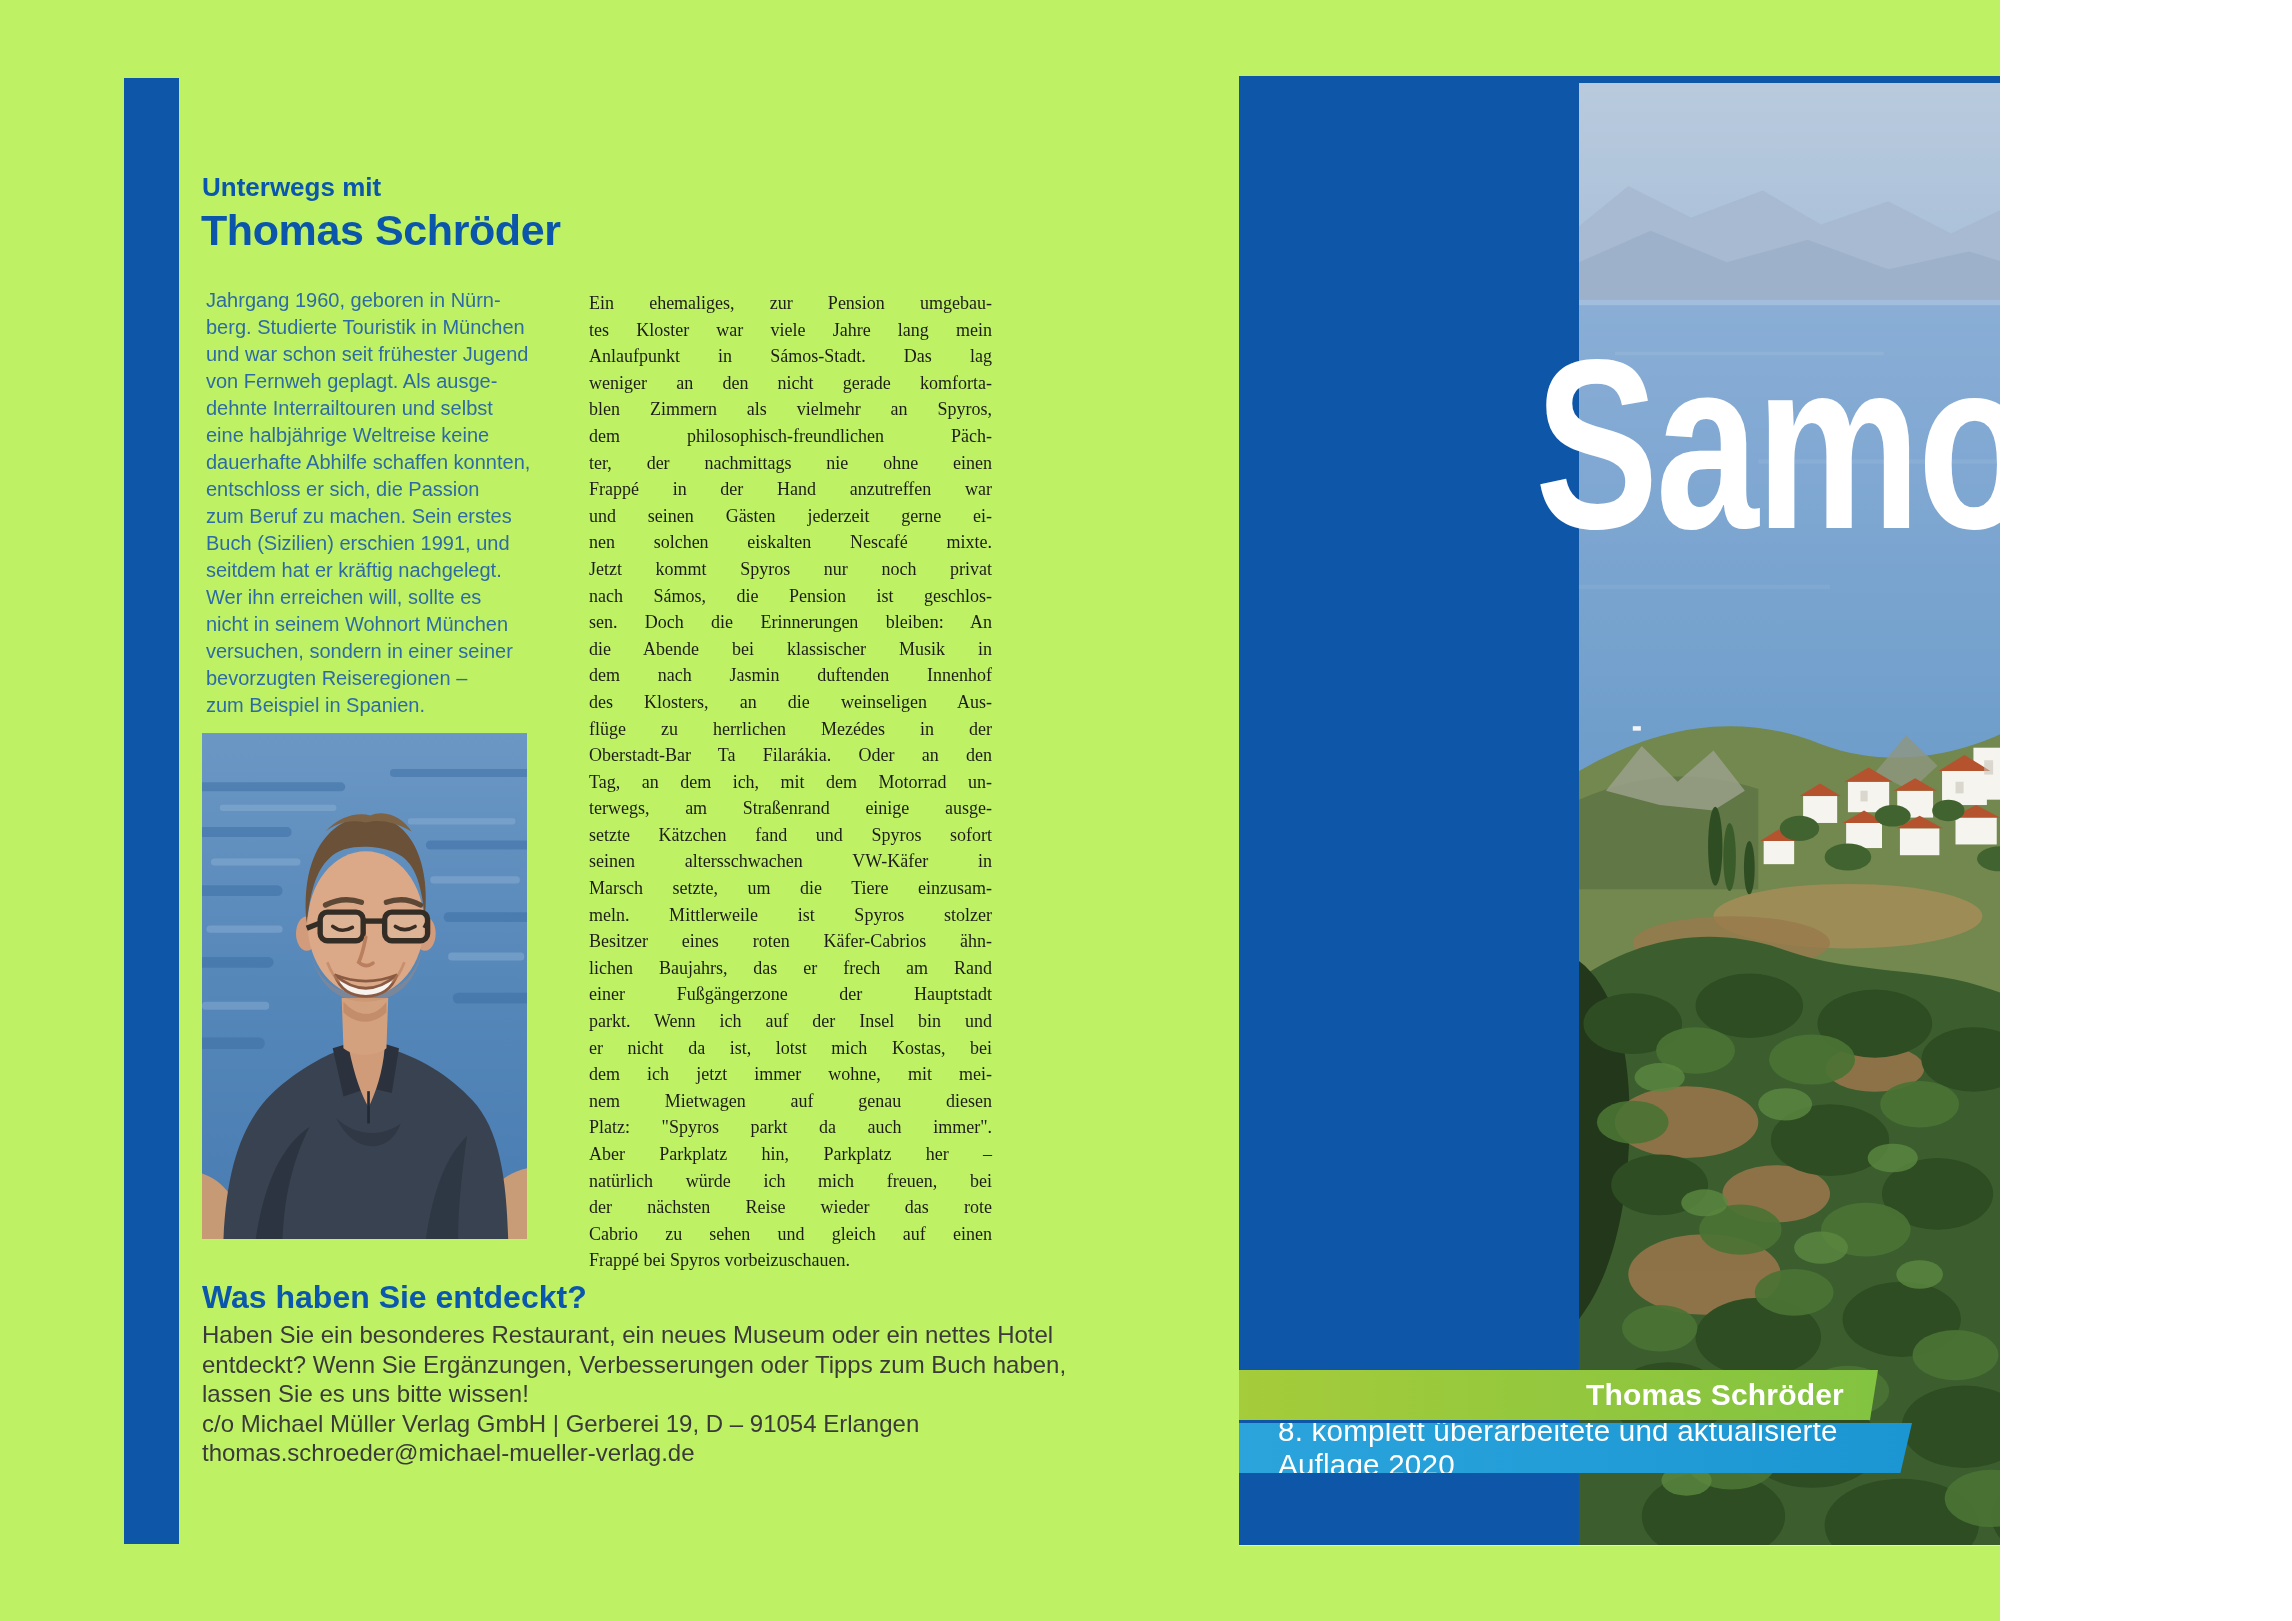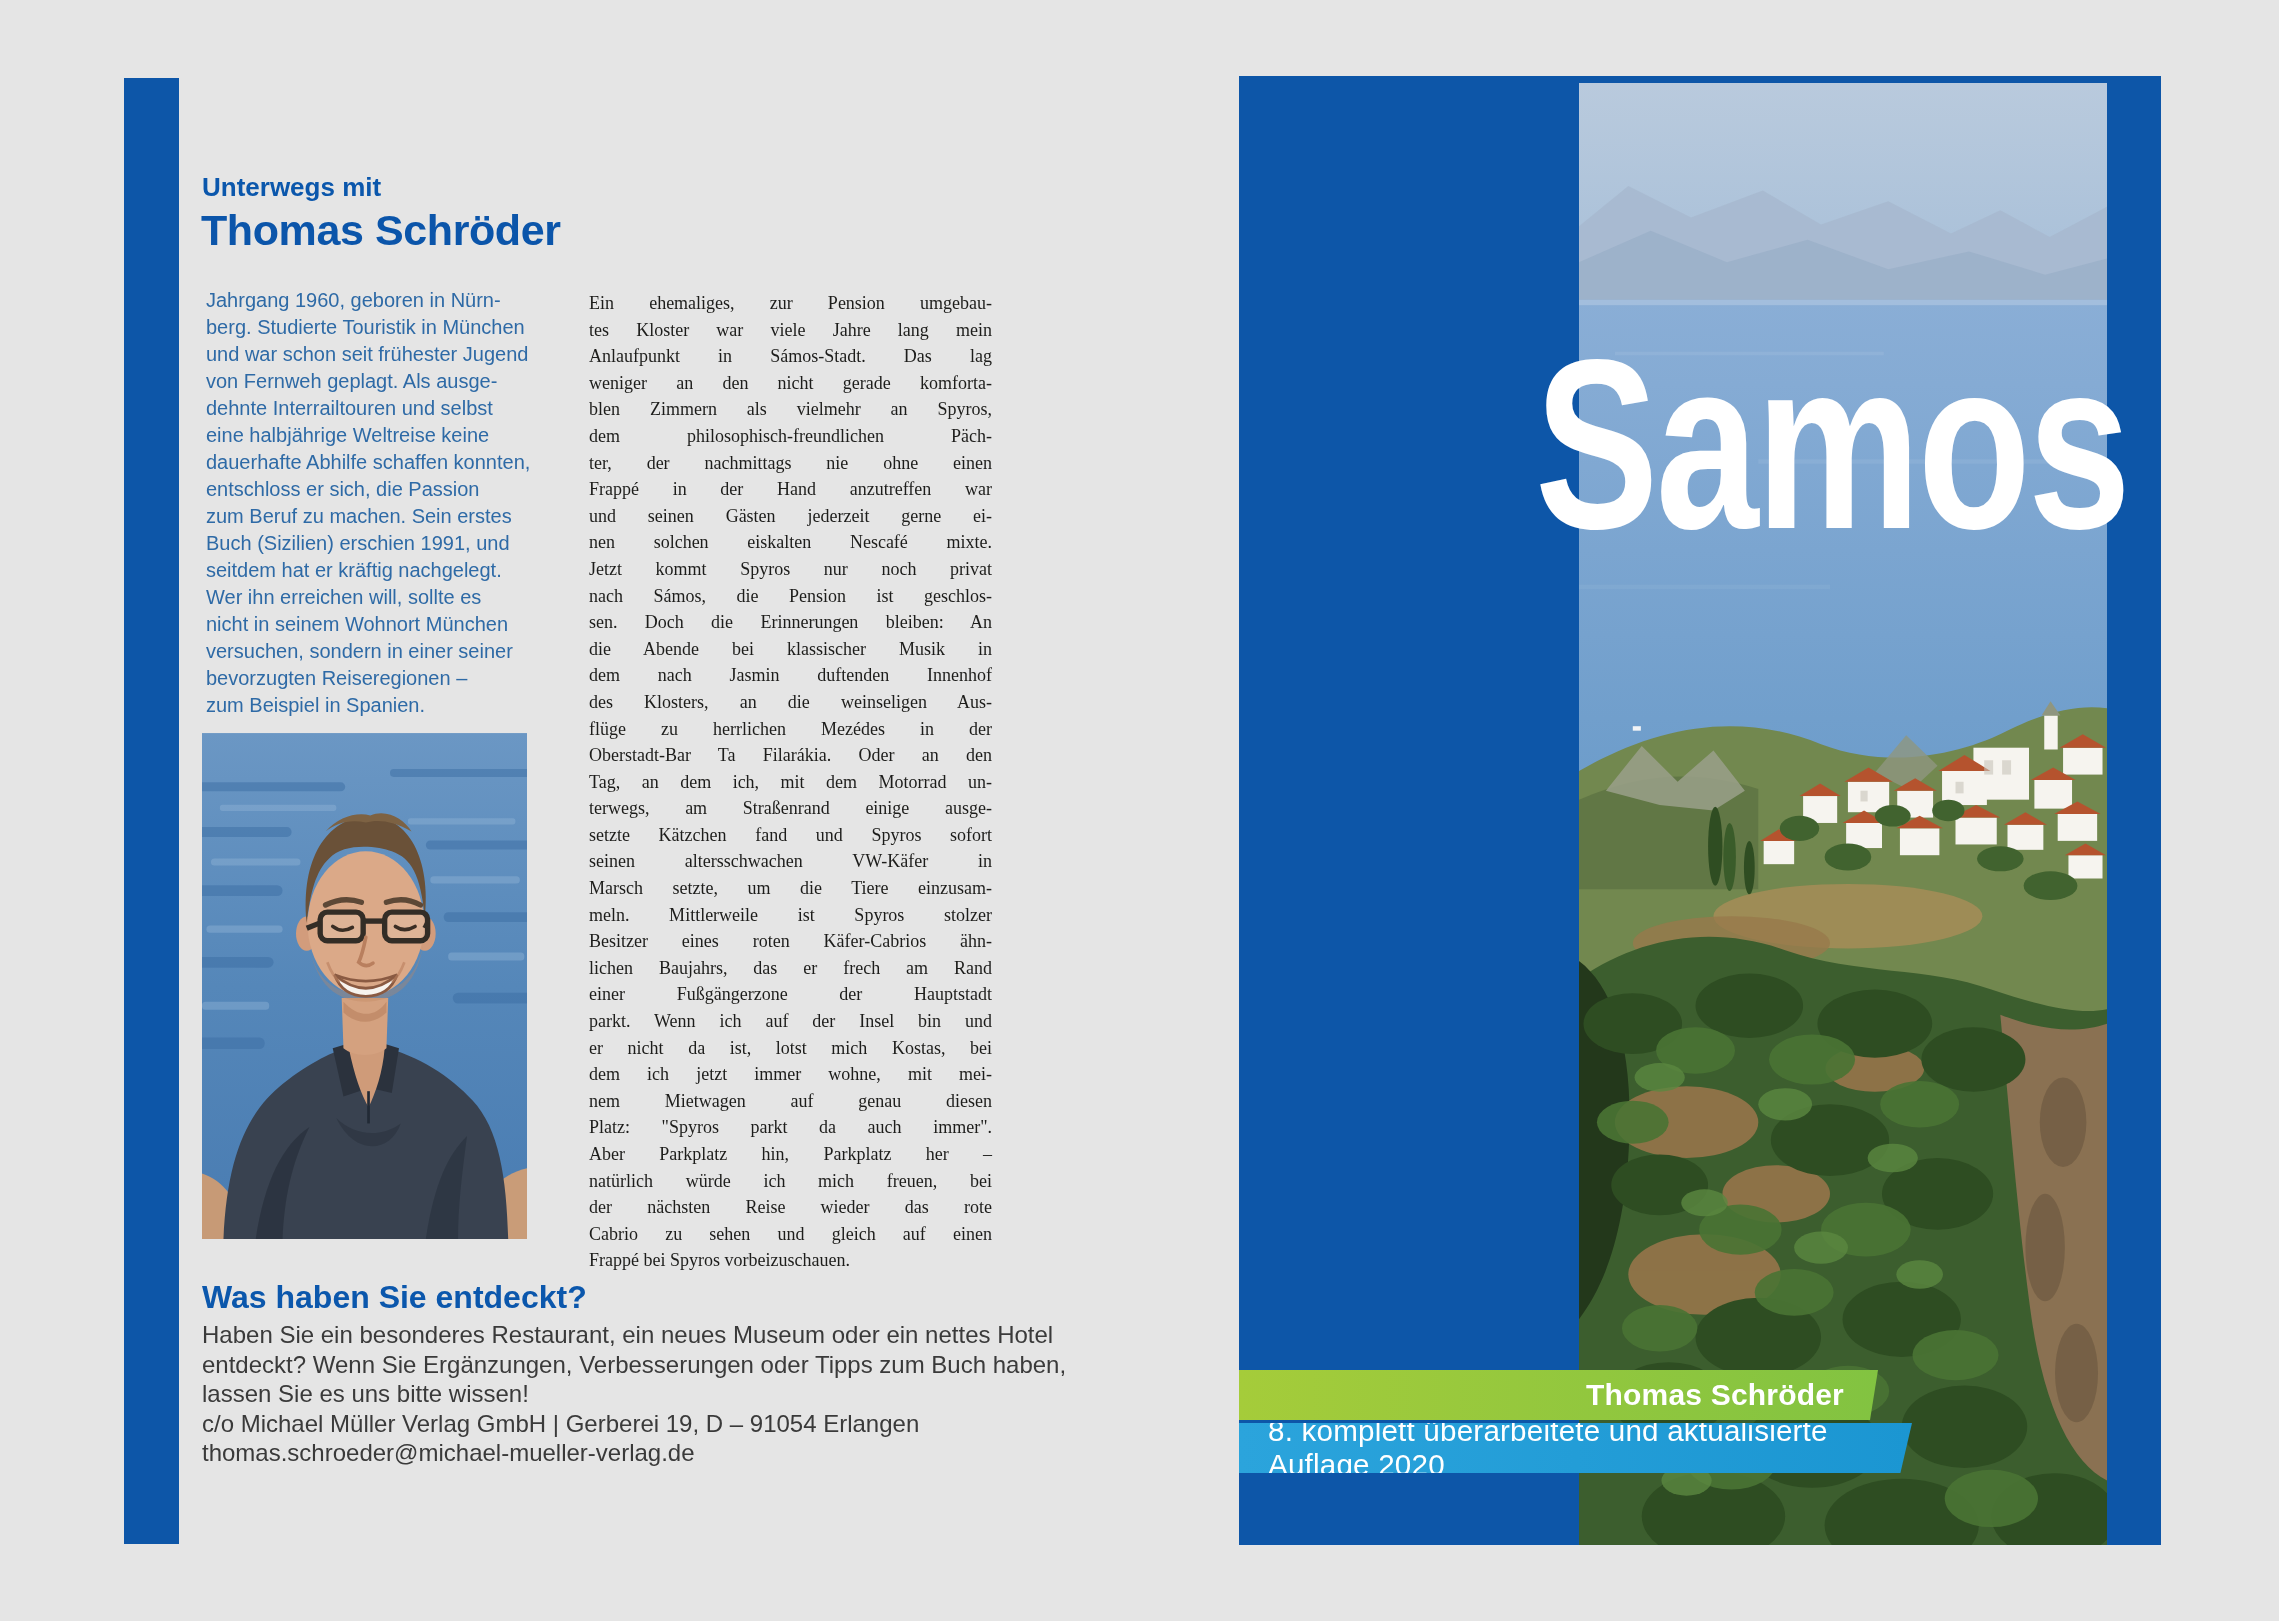--- a/index.html
+++ b/index.html
@@ -1,17 +1,17 @@
 <!DOCTYPE html>
 <html style="font-size:14.3px"><head>
 <meta charset="utf-8">
 <style>
   html,body { margin:0; padding:0; background:#ffffff; }
   .canvas {
-    position:relative; width:2279px; height:1622px; background:#e5e5e5;
+    position:relative; width:2000px; height:1622px; background:#bef264;
     overflow:hidden; font-family:"Liberation Sans", sans-serif;
   }
   
   .back-bar {
     position:absolute; left:124px; top:78px; width:55px; height:1466px;
     background:#0d56a8;
   }
   .kicker {
     position:absolute; left:202px; top:173px;
     font-size:26px; font-weight:bold; color:#0b57ac; line-height:1.1;
@@ -69,21 +69,21 @@
     padding-right:34px; box-sizing:border-box;
   }
   .author-bar-label {
     color:#ffffff; font-size:30px; font-weight:bold; letter-spacing:0.2px;
   }
   .edition-bar {
     position:absolute; left:0; top:1347px; width:673px; height:50px;
     background:linear-gradient(90deg,#2ba4dc 0%,#1b96d2 100%);
     clip-path:polygon(0 0, 100% 0, calc(100% - 11.6px) 100%, 0 100%);
     display:flex; align-items:center;
-    padding-left:29px; box-sizing:border-box;
+    padding-left:39px; box-sizing:border-box;
   }
   .edition-bar-label {
     color:#ffffff; font-size:29.6px; font-weight:normal; letter-spacing:0.2px;
   }
   svg { display:block; }
 </style>
 </head>
 <body>
 
 <div class="canvas">

